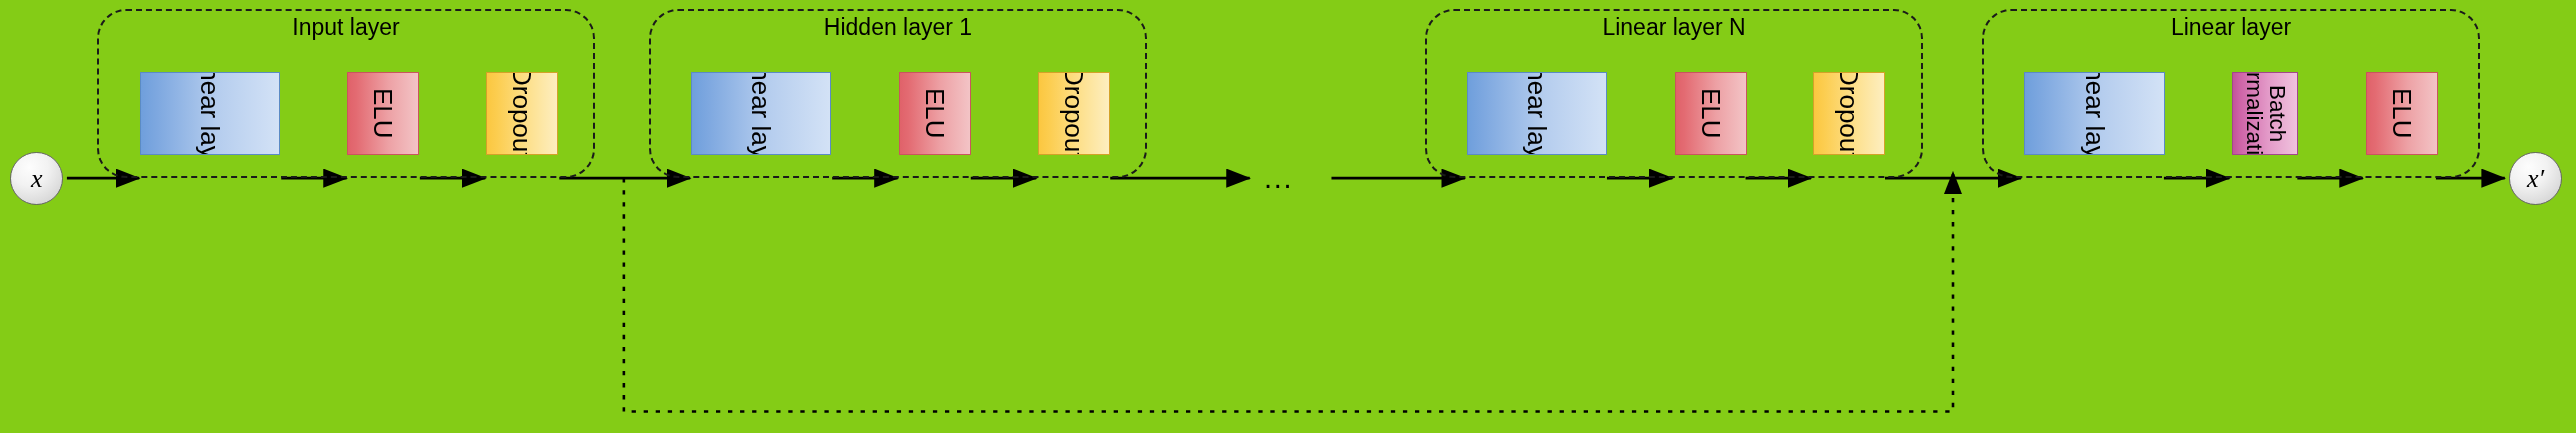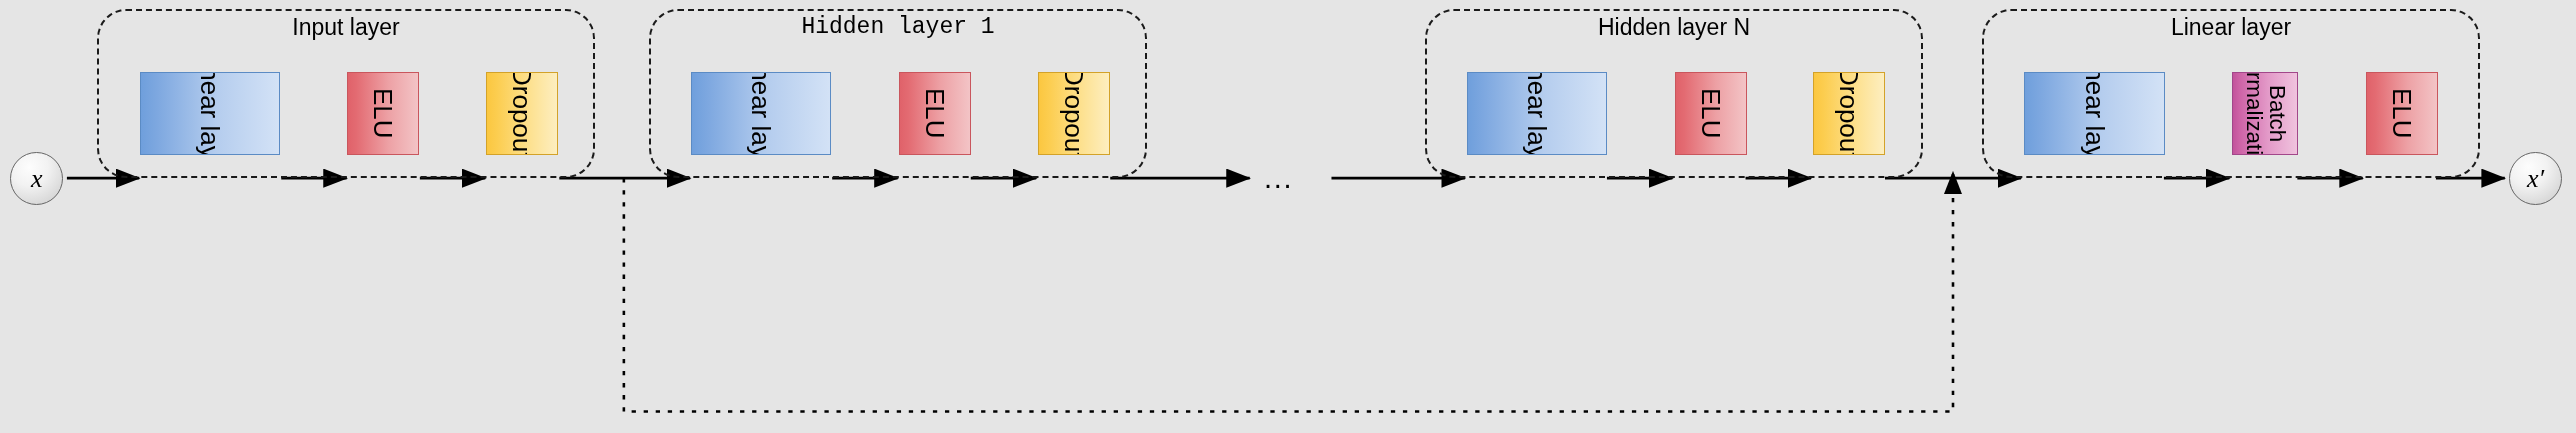--- a/index.html
+++ b/index.html
@@ -1,17 +1,17 @@
 <!DOCTYPE html>
 <html style="font-size:13.8px"><head>
 <meta charset="utf-8">
 <style>
   html,body{margin:0;padding:0;background:#ffffff;}
   body{width:2576px;height:433px;font-family:"Liberation Sans",sans-serif;}
-  #stage{position:relative;width:2576px;height:433px;overflow:hidden;background:#e5e5e5;}
+  #stage{position:relative;width:2576px;height:433px;overflow:hidden;background:#84cc16;}
   svg.layer{position:absolute;left:0;top:0;width:2576px;height:433px;}
 
   .group-box{
     position:absolute;
     border:2.6px dashed #1a1a1a;
     border-radius:29px;
     box-sizing:border-box;
     background:transparent;
   }
   .group-title{
@@ -126,24 +126,24 @@
 
     <g stroke="#000" stroke-width="3" fill="none" stroke-dasharray="5,9" stroke-linecap="butt">
       <path d="M723,207 L723,478 L2267,478 L2267,200" marker-end="url(#arrowheadUp)"></path>
     </g>
   </svg>
 
   <div class="group-box" style="left:97px;top:8.6px;width:498px;height:169px;"></div>
   <div class="group-title" style="left:97px;top:15.5px;width:498px;">Input layer</div>
 
   <div class="group-box" style="left:649px;top:8.6px;width:498px;height:169px;"></div>
-  <div class="group-title" style="left:649px;top:15.5px;width:498px;font-family:Liberation Mono, monospace;">Hidden layer 1</div>
+  <div class="group-title" style="left:649px;top:15.5px;width:498px;">Hidden layer 1</div>
 
   <div class="group-box" style="left:1425px;top:8.6px;width:498px;height:169px;"></div>
-  <div class="group-title" style="left:1425px;top:15.5px;width:498px;">Hidden layer N</div>
+  <div class="group-title" style="left:1425px;top:15.5px;width:498px;">Linear layer N</div>
 
   <div class="group-box" style="left:1982px;top:8.6px;width:498px;height:169px;"></div>
   <div class="group-title" style="left:1982px;top:15.5px;width:498px;">Linear layer</div>
 
   <div class="node" style="left:10.3px;top:152px;width:53px;height:53px;">
     <span>x</span>
   </div>
 
   <div class="blk blk-linear" style="left:140px;top:72px;width:140px;height:83px;">
     <span class="vtext">Linear layer</span>

